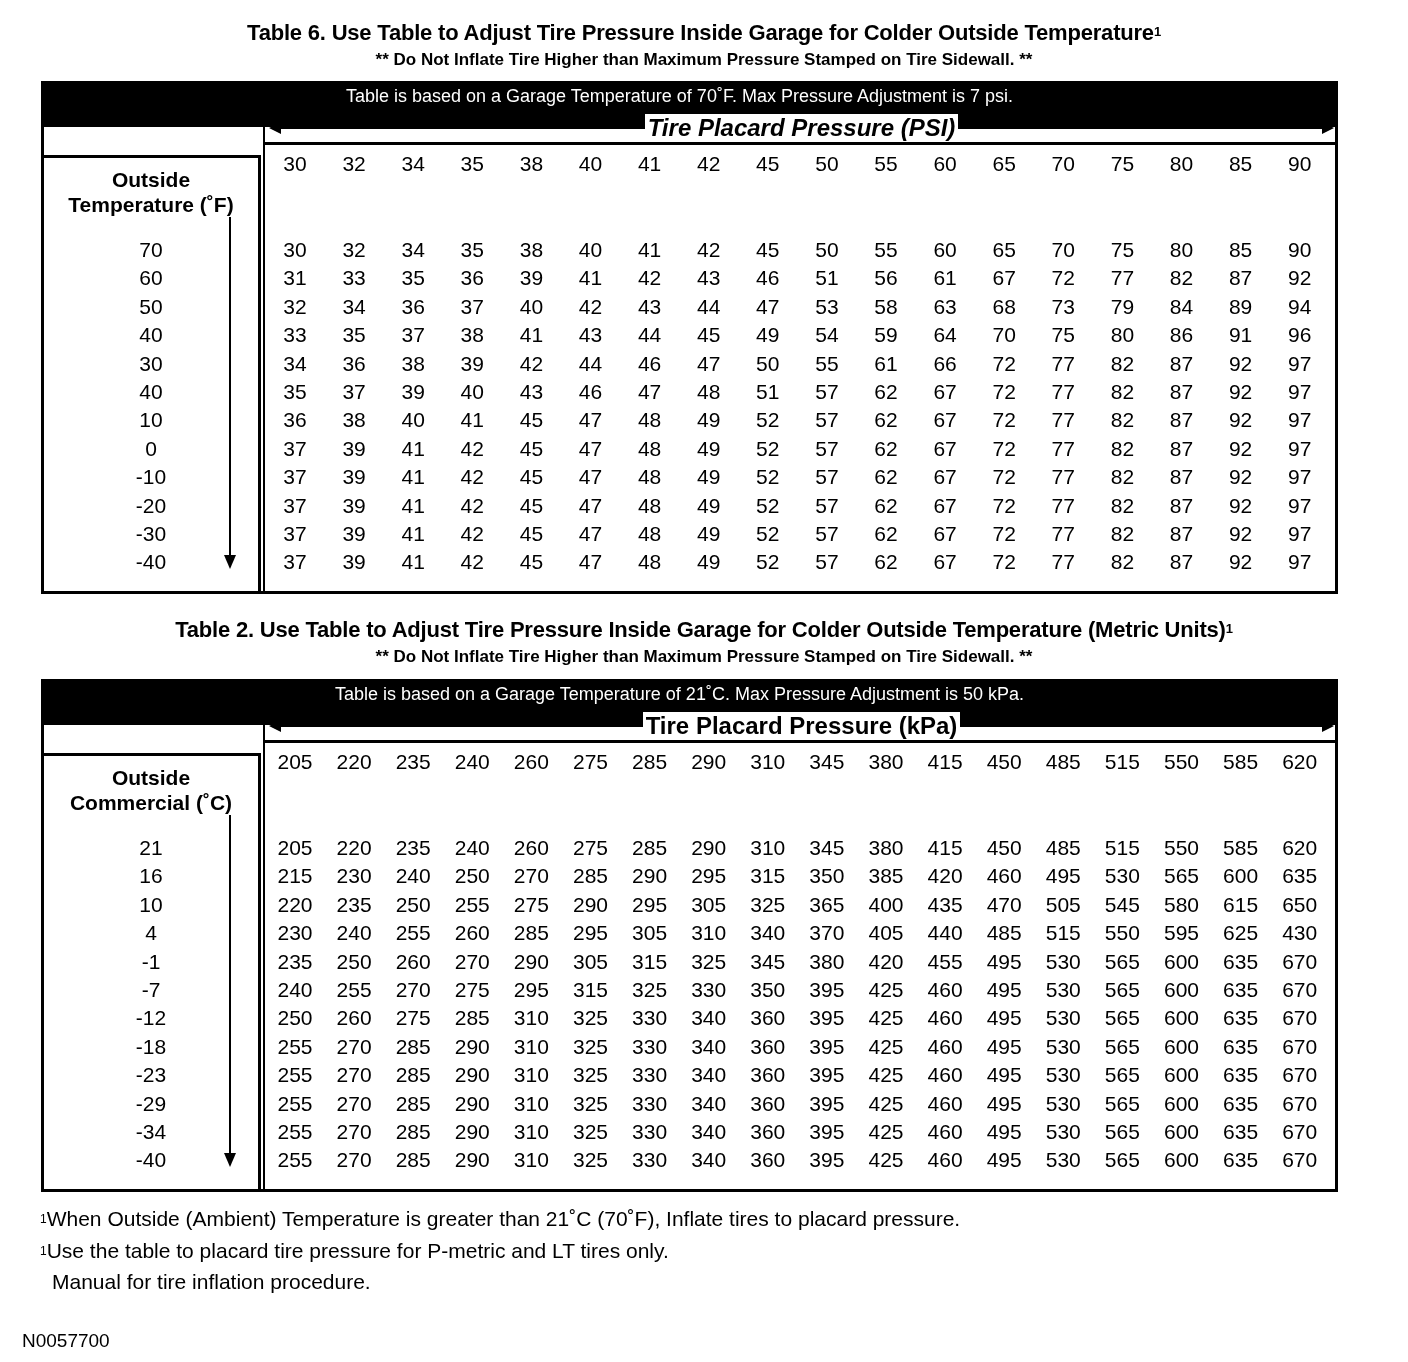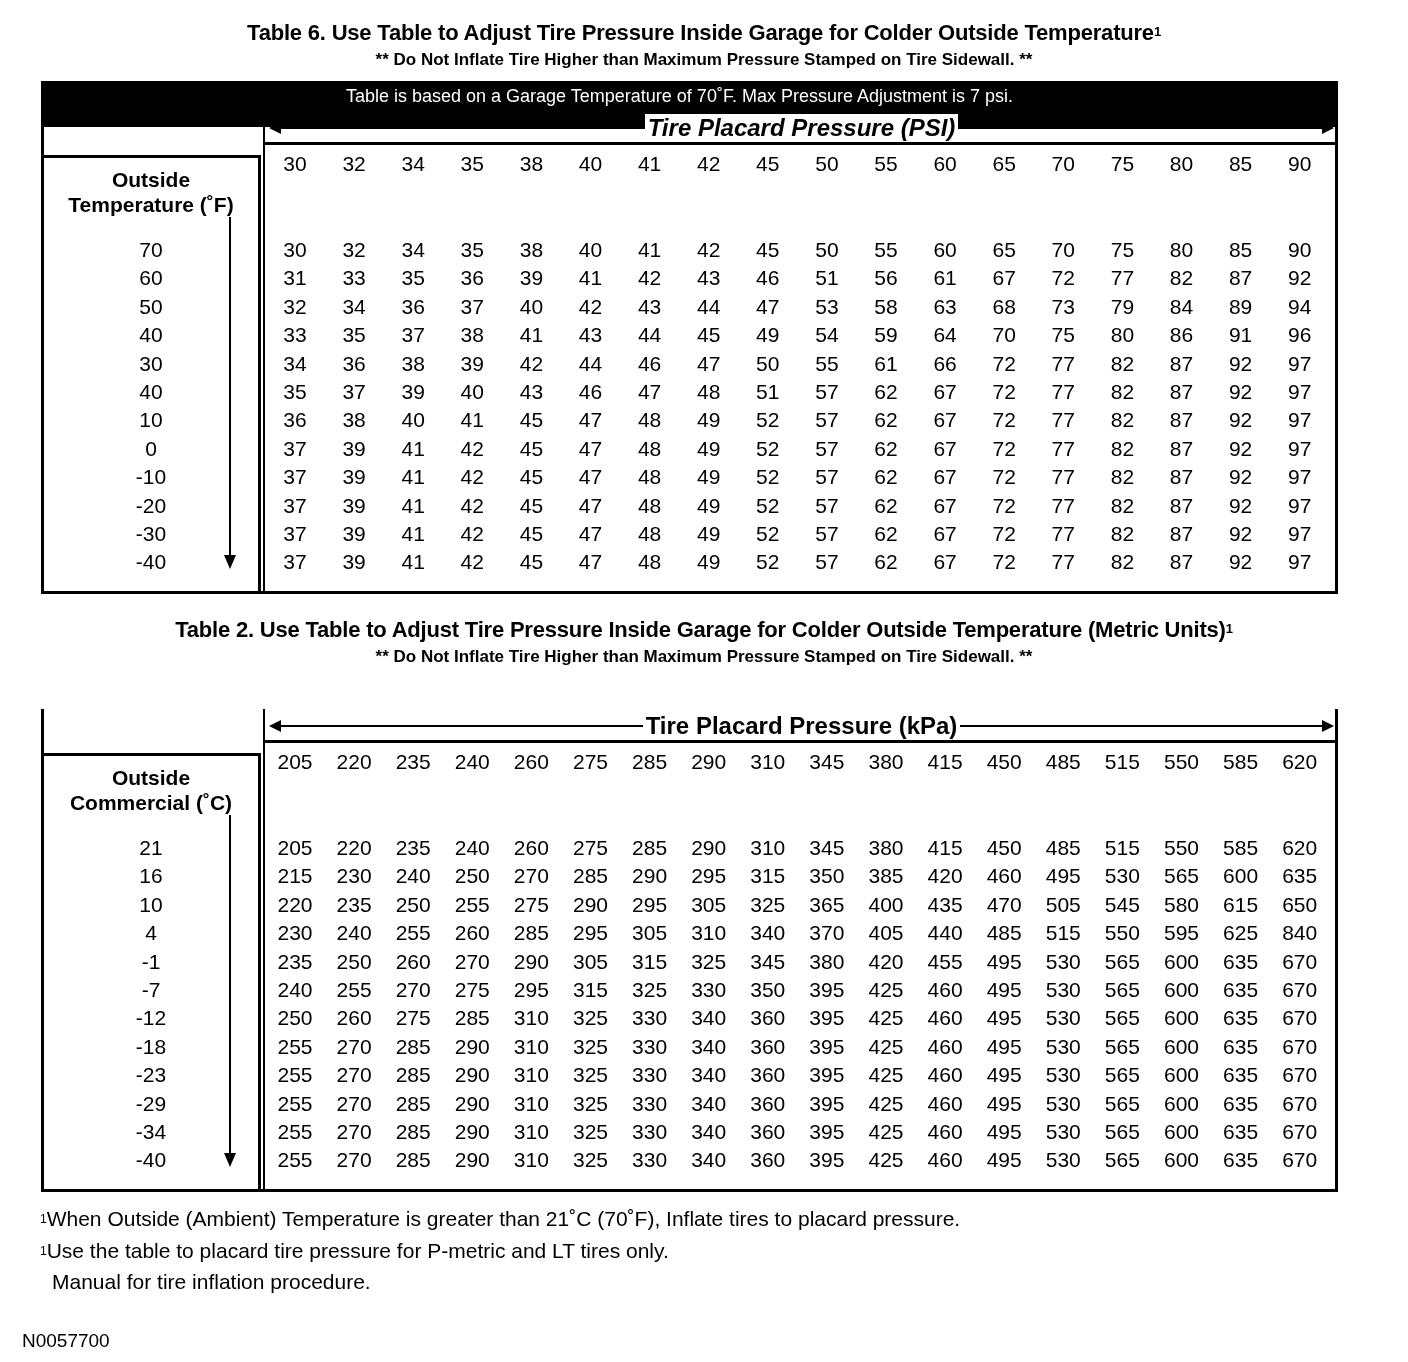--- a/index.html
+++ b/index.html
@@ -310,20 +310,21 @@
       <div class="cell" style="left: 1112.5px; top: 469.4px;">87</div>
       <div class="cell" style="left: 1171.6px; top: 469.4px;">92</div>
       <div class="cell" style="left: 1230.7px; top: 469.4px;">97</div>
     </div>
 </div>
 
 <div class="title title-main" style="top:617px;"><span>Table 2. Use Table to Adjust Tire Pressure Inside Garage for Colder Outside Temperature (Metric Units)</span><sup>1</sup></div>
 <div class="title title-sub" style="top:647px;">** Do Not Inflate Tire Higher than Maximum Pressure Stamped on Tire Sidewall. **</div>
 
 <div class="tbl" id="tbl1" style="top:679px; height:513px;">
+  <div class="band"><span>Table is based on a Garage Temperature of 21˚C. Max Pressure Adjustment is 50 kPa.</span></div>
   <div class="frame" style="top:30px; height:483px;"></div>
   <div class="ppbar" style="top:30px;">
     <div class="line" style="left:8px; right:8px;"></div>
     <div class="arr-l"></div>
     <div class="arr-r"></div>
     <div class="lbl"><span>Tire Placard Pressure (kPa)</span></div>
   </div>
   <div class="leftcol" style="top:74px; height:439px;"></div>
   <div class="hdr-rule" style="top:64px; height:449px;"></div>
   <div class="rowhdr" style="top:86px;">
@@ -419,21 +420,21 @@
       <div class="cell" style="left: 639.7px; top: 242.2px;">310</div>
       <div class="cell" style="left: 698.8px; top: 242.2px;">340</div>
       <div class="cell" style="left: 757.9px; top: 242.2px;">370</div>
       <div class="cell" style="left: 817px; top: 242.2px;">405</div>
       <div class="cell" style="left: 876.1px; top: 242.2px;">440</div>
       <div class="cell" style="left: 935.2px; top: 242.2px;">485</div>
       <div class="cell" style="left: 994.3px; top: 242.2px;">515</div>
       <div class="cell" style="left: 1053.4px; top: 242.2px;">550</div>
       <div class="cell" style="left: 1112.5px; top: 242.2px;">595</div>
       <div class="cell" style="left: 1171.6px; top: 242.2px;">625</div>
-      <div class="cell" style="left: 1230.7px; top: 242.2px;">840</div>
+      <div class="cell" style="left: 1230.7px; top: 242.2px;">430</div>
       <div class="rlabel" style="top: 270.6px;">-1</div>
       <div class="cell" style="left: 226px; top: 270.6px;">235</div>
       <div class="cell" style="left: 285.1px; top: 270.6px;">250</div>
       <div class="cell" style="left: 344.2px; top: 270.6px;">260</div>
       <div class="cell" style="left: 403.3px; top: 270.6px;">270</div>
       <div class="cell" style="left: 462.4px; top: 270.6px;">290</div>
       <div class="cell" style="left: 521.5px; top: 270.6px;">305</div>
       <div class="cell" style="left: 580.6px; top: 270.6px;">315</div>
       <div class="cell" style="left: 639.7px; top: 270.6px;">325</div>
       <div class="cell" style="left: 698.8px; top: 270.6px;">345</div>

